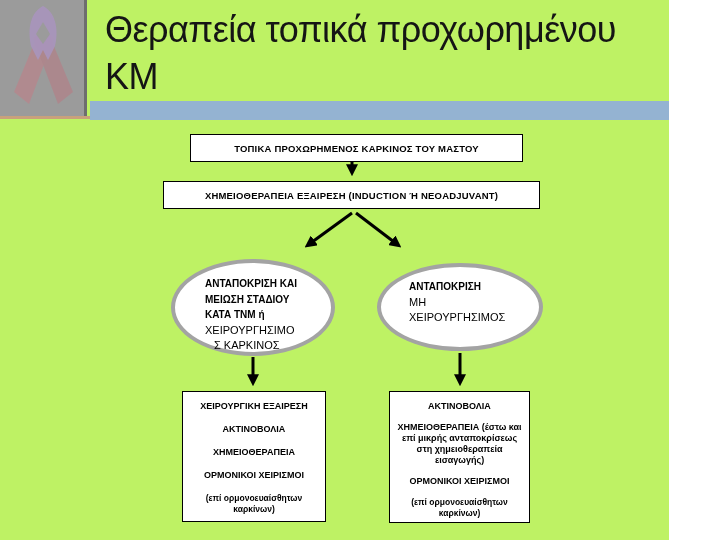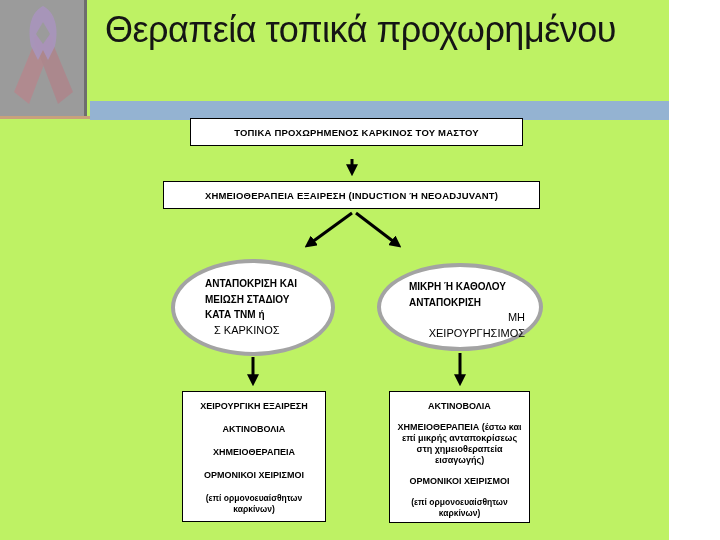--- a/index.html
+++ b/index.html
@@ -58,38 +58,38 @@
     background: #fff;
     color: #000;
     display: flex;
     align-items: center;
     justify-content: center;
     text-align: center;
     font-weight: bold;
     font-size: 9.5px;
     letter-spacing: 0.2px;
   }
-  .box-top      { left: 190px; top: 118px; width: 333px; height: 28px; }
+  .box-top      { left: 190px; top: 134px; width: 333px; height: 28px; }
   .box-induction{ left: 163px; top: 181px; width: 377px; height: 28px; }
 
   .fc-ellipse {
     position: absolute;
     border: 4px solid #a3a3a3;
     border-radius: 50%;
     background: #fff;
     color: #000;
     font-size: 10px;
     line-height: 15.5px;
   }
   .ellipse-left  { left: 171px; top: 259px; width: 164px; height: 97px; padding: 13px 10px 0 30px; text-align: left; }
   .ellipse-right { left: 377px; top: 263px; width: 166px; height: 88px; padding: 12px 14px 0 28px; text-align: left; }
   .el-bold { font-weight: bold; }
   .el-reg  { font-weight: normal; font-size: 11px; }
   .el-indent { padding-left: 9px; }
-  .el-center { text-align: right; }
+  .el-center { text-align: left; }
 
   .fc-bottom {
     position: absolute;
     border: 1px solid #000;
     background: #fff;
     color: #000;
     display: flex;
     flex-direction: column;
     align-items: center;
     padding-top: 9px;
@@ -118,20 +118,21 @@
       <path d="M43,6 C31,12 27,28 31,46 L38,60 43,50 48,60 55,46 C59,28 55,12 43,6 Z" fill="#a995bd" opacity="0.9"></path>
 
       <path d="M43,22 L50,34 43,44 36,34 Z" fill="#9b9b9b"></path>
     </svg>
   </div>
   <div class="tan-strip"></div>
   <div class="blue-bar"></div>
 
   <div class="title">
     <div>Θεραπεία τοπικά προχωρημένου</div>
+    <div>ΚΜ</div>
   </div>
 
   <svg class="arrows-layer" viewBox="0 0 720 540">
     <defs>
       <marker id="ah" markerWidth="4" markerHeight="4" refX="2.6" refY="2" orient="auto">
         <path d="M0,0 L4,2 L0,4 Z" fill="#000"></path>
       </marker>
     </defs>
     <line x1="352" y1="159" x2="352" y2="172" stroke="#000" stroke-width="3" marker-end="url(#ah)"></line>
     <line x1="352" y1="213" x2="308" y2="245" stroke="#000" stroke-width="3" marker-end="url(#ah)"></line>
@@ -145,25 +146,25 @@
   </div>
 
   <div class="fc-box box-induction">
     <span>ΧΗΜΕΙΟΘΕΡΑΠΕΙΑ ΕΞΑΙΡΕΣΗ (INDUCTION Ή NEOADJUVANT)</span>
   </div>
 
   <div class="fc-ellipse ellipse-left">
     <div class="el-bold">ΑΝΤΑΠΟΚΡΙΣΗ ΚΑΙ</div>
     <div class="el-bold">ΜΕΙΩΣΗ ΣΤΑΔΙΟΥ</div>
     <div class="el-bold">ΚΑΤΑ ΤΝΜ ή</div>
+    <div class="el-reg">ΧΕΙΡΟΥΡΓΗΣΙΜΟ</div>
     <div class="el-reg el-indent">Σ ΚΑΡΚΙΝΟΣ</div>
   </div>
 
   <div class="fc-ellipse ellipse-right">
-    <div class="el-bold">ΜΙΚΡΗ Ή ΚΑΘΟΛΟΥ</div>
     <div class="el-bold">ΑΝΤΑΠΟΚΡΙΣΗ</div>
     <div class="el-reg el-center">ΜΗ</div>
     <div class="el-reg el-center">ΧΕΙΡΟΥΡΓΗΣΙΜΟΣ</div>
   </div>
 
   <div class="fc-bottom box-bottom-left">
     <div>ΧΕΙΡΟΥΡΓΙΚΗ ΕΞΑΙΡΕΣΗ</div>
     <div>ΑΚΤΙΝΟΒΟΛΙΑ</div>
     <div>ΧΗΜΕΙΟΘΕΡΑΠΕΙΑ</div>
     <div>ΟΡΜΟΝΙΚΟΙ ΧΕΙΡΙΣΜΟΙ</div>

